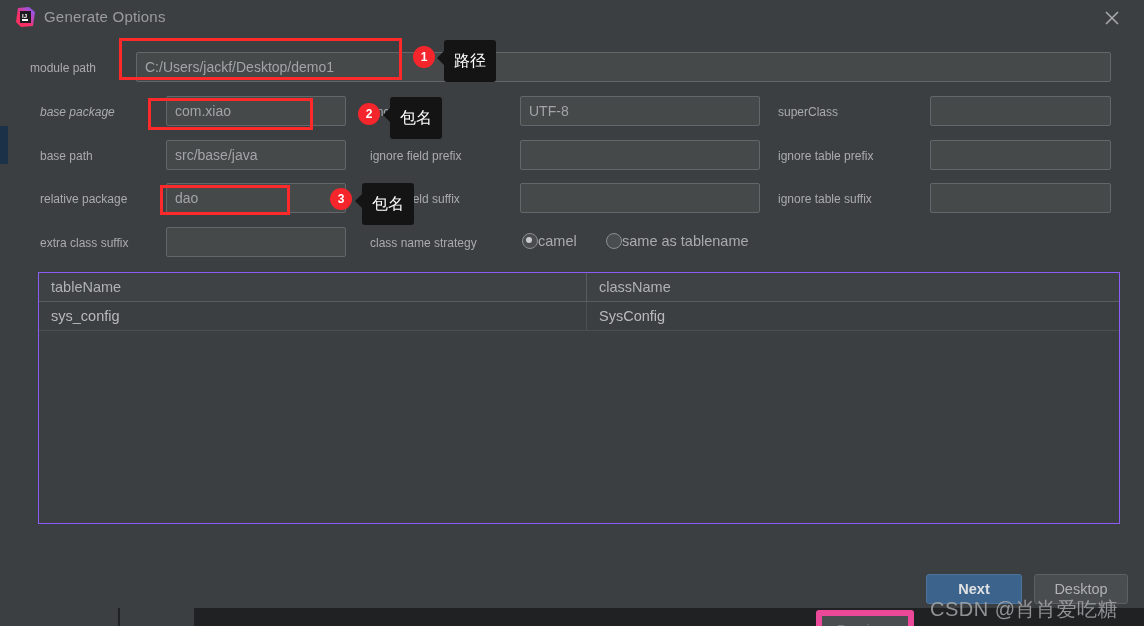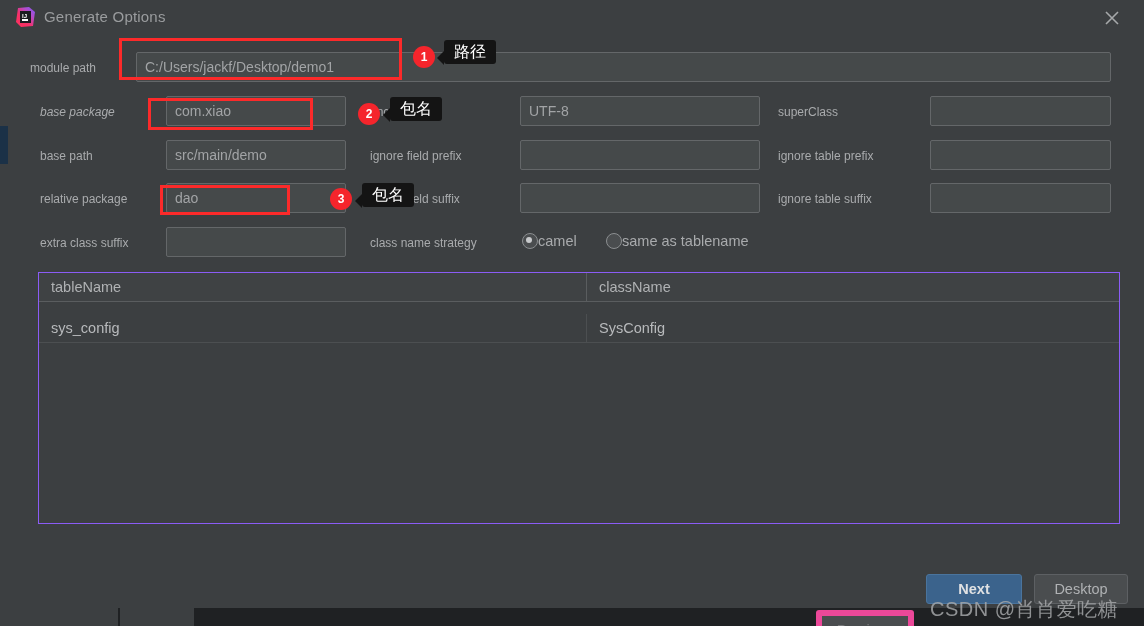--- a/index.html
+++ b/index.html
@@ -159,21 +159,20 @@
     line-height: 28px;
     padding-left: 12px;
     box-sizing: border-box;
   }
   .th.c1 { width: 548px; border-right: 1px solid #5a5d5f; }
   .th.c2 { flex: 1; }
   .trow {
     display: flex;
     height: 28px;
     border-bottom: 1px solid #4c4f51;
-    margin-top: 12px;
   }
   .td {
     font-size: 14.5px;
     color: #b8babc;
     line-height: 28px;
     padding-left: 12px;
     box-sizing: border-box;
   }
   .td.c1 { width: 548px; border-right: 1px solid #4c4f51; }
   .td.c2 { flex: 1; }
@@ -227,21 +226,21 @@
     font-size: 12px;
     font-weight: bold;
     text-align: center;
     line-height: 22px;
   }
   .tip {
     position: absolute;
     background: #141414;
     color: #ffffff;
     font-size: 16px;
-    padding: 2px 10px;
+    padding: 11px 10px;
     border-radius: 3px;
     white-space: nowrap;
     line-height: 20px;
   }
   .tip::before {
     content: "";
     position: absolute;
     left: -7px; top: 11px;
     border-top: 7px solid transparent;
     border-bottom: 7px solid transparent;
@@ -306,21 +305,21 @@
       <span class="lbl" style="left:32px; top:59px;font-style:italic;">base package</span>
       <div class="field" style="left:158px; top:52px; width:180px;">com.xiao</div>
 
       <span class="lbl" style="left:362px; top:59px;">encoding</span>
       <div class="field" style="left:512px; top:52px; width:240px;">UTF-8</div>
 
       <span class="lbl" style="left:770px; top:59px;">superClass</span>
       <div class="field" style="left:922px; top:52px; width:181px;"></div>
 
       <span class="lbl" style="left:32px; top:103px;">base path</span>
-      <div class="field" style="left:158px; top:96px; width:180px;">src/main/demo</div>
+      <div class="field" style="left:158px; top:96px; width:180px;">src/base/java</div>
 
       <span class="lbl" style="left:362px; top:103px;">ignore field prefix</span>
       <div class="field" style="left:512px; top:96px; width:240px;"></div>
 
       <span class="lbl" style="left:770px; top:103px;">ignore table prefix</span>
       <div class="field" style="left:922px; top:96px; width:181px;"></div>
 
       <span class="lbl" style="left:32px; top:146px;">relative package</span>
       <div class="field" style="left:158px; top:139px; width:180px;">dao</div>
 

